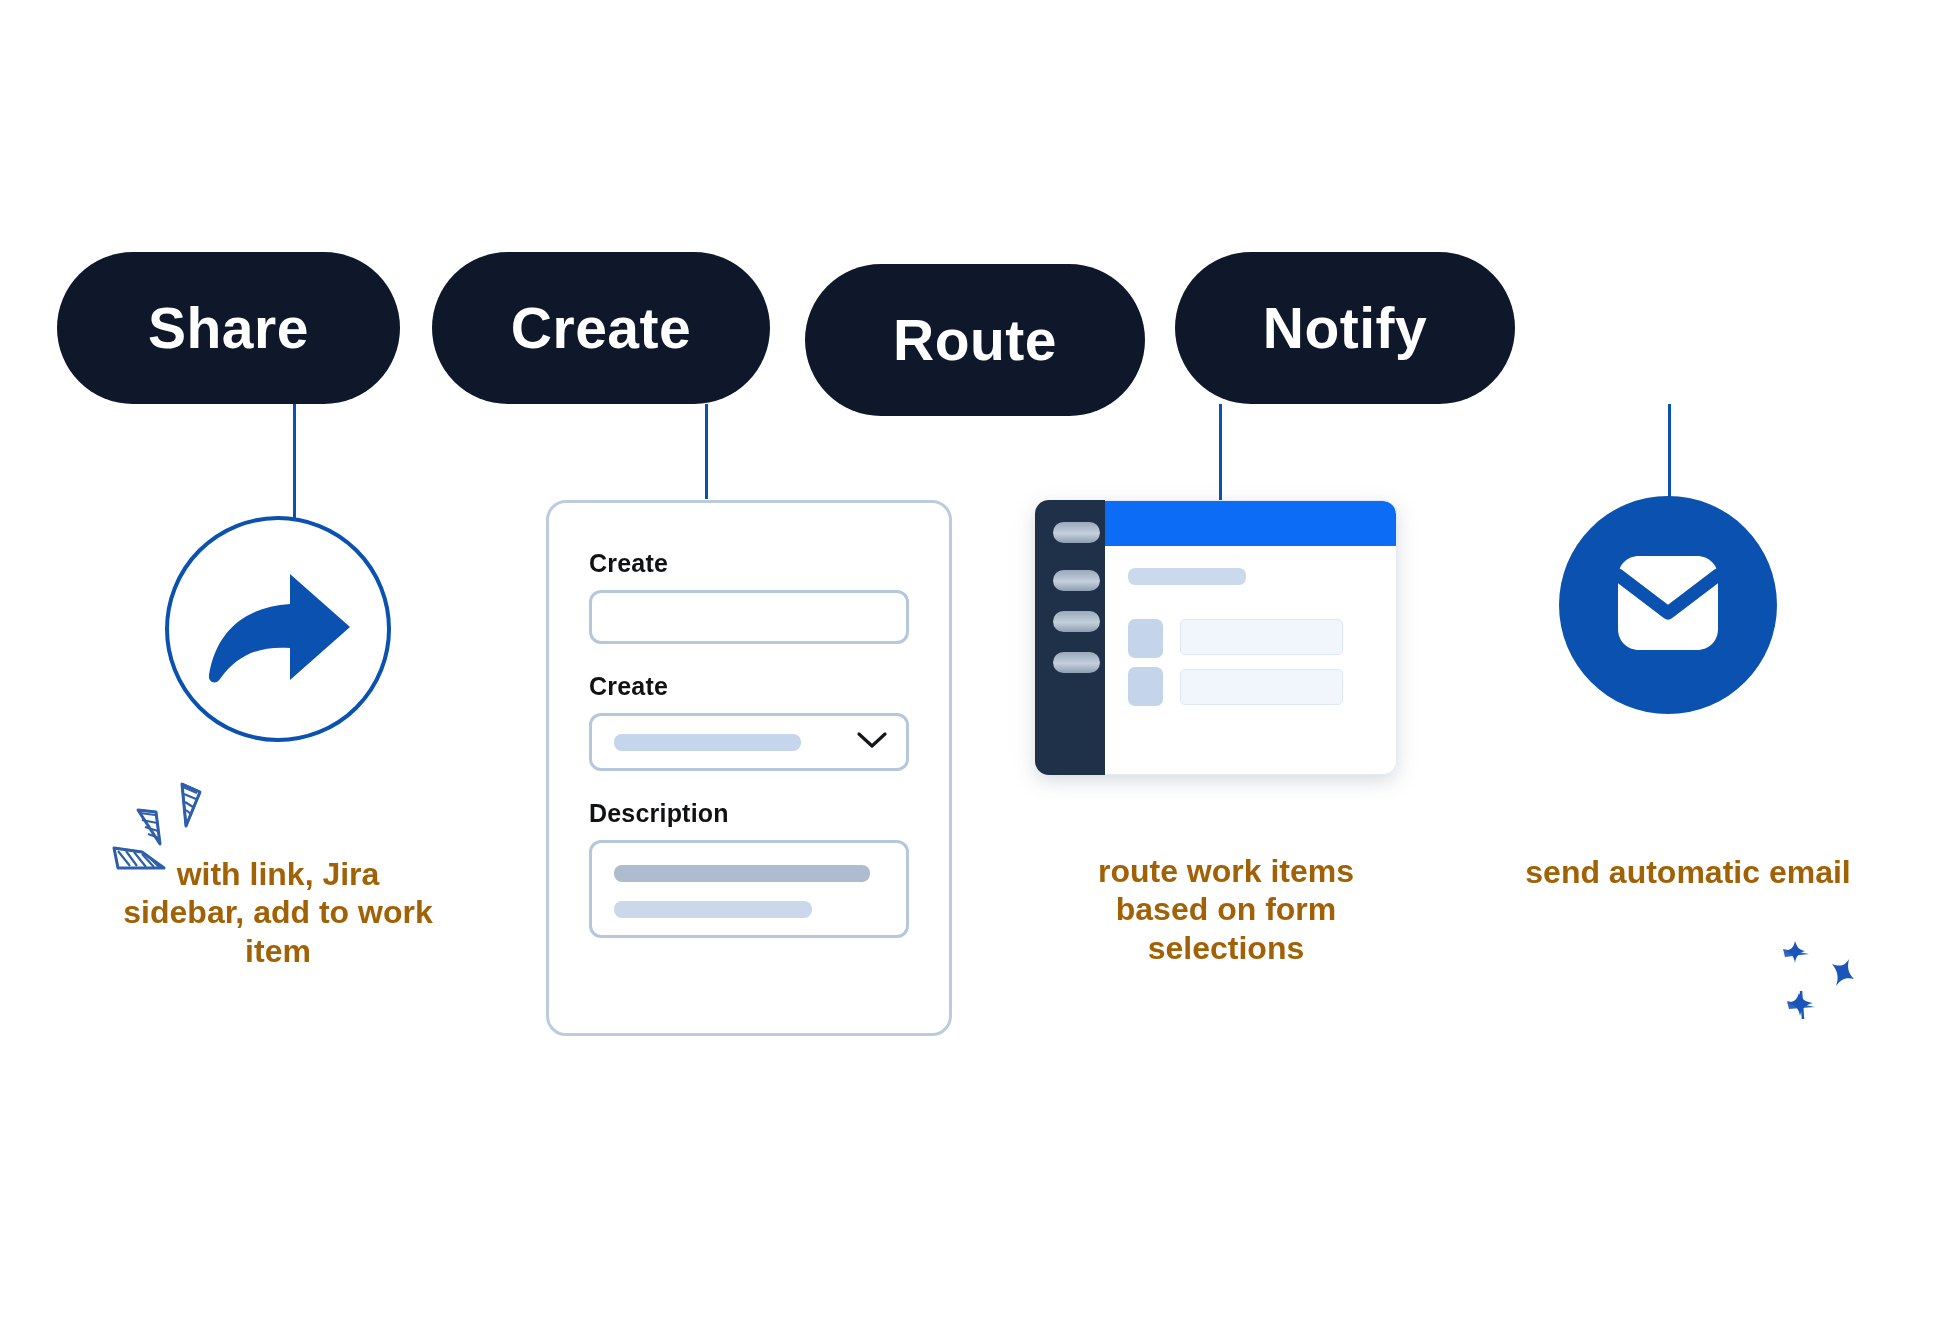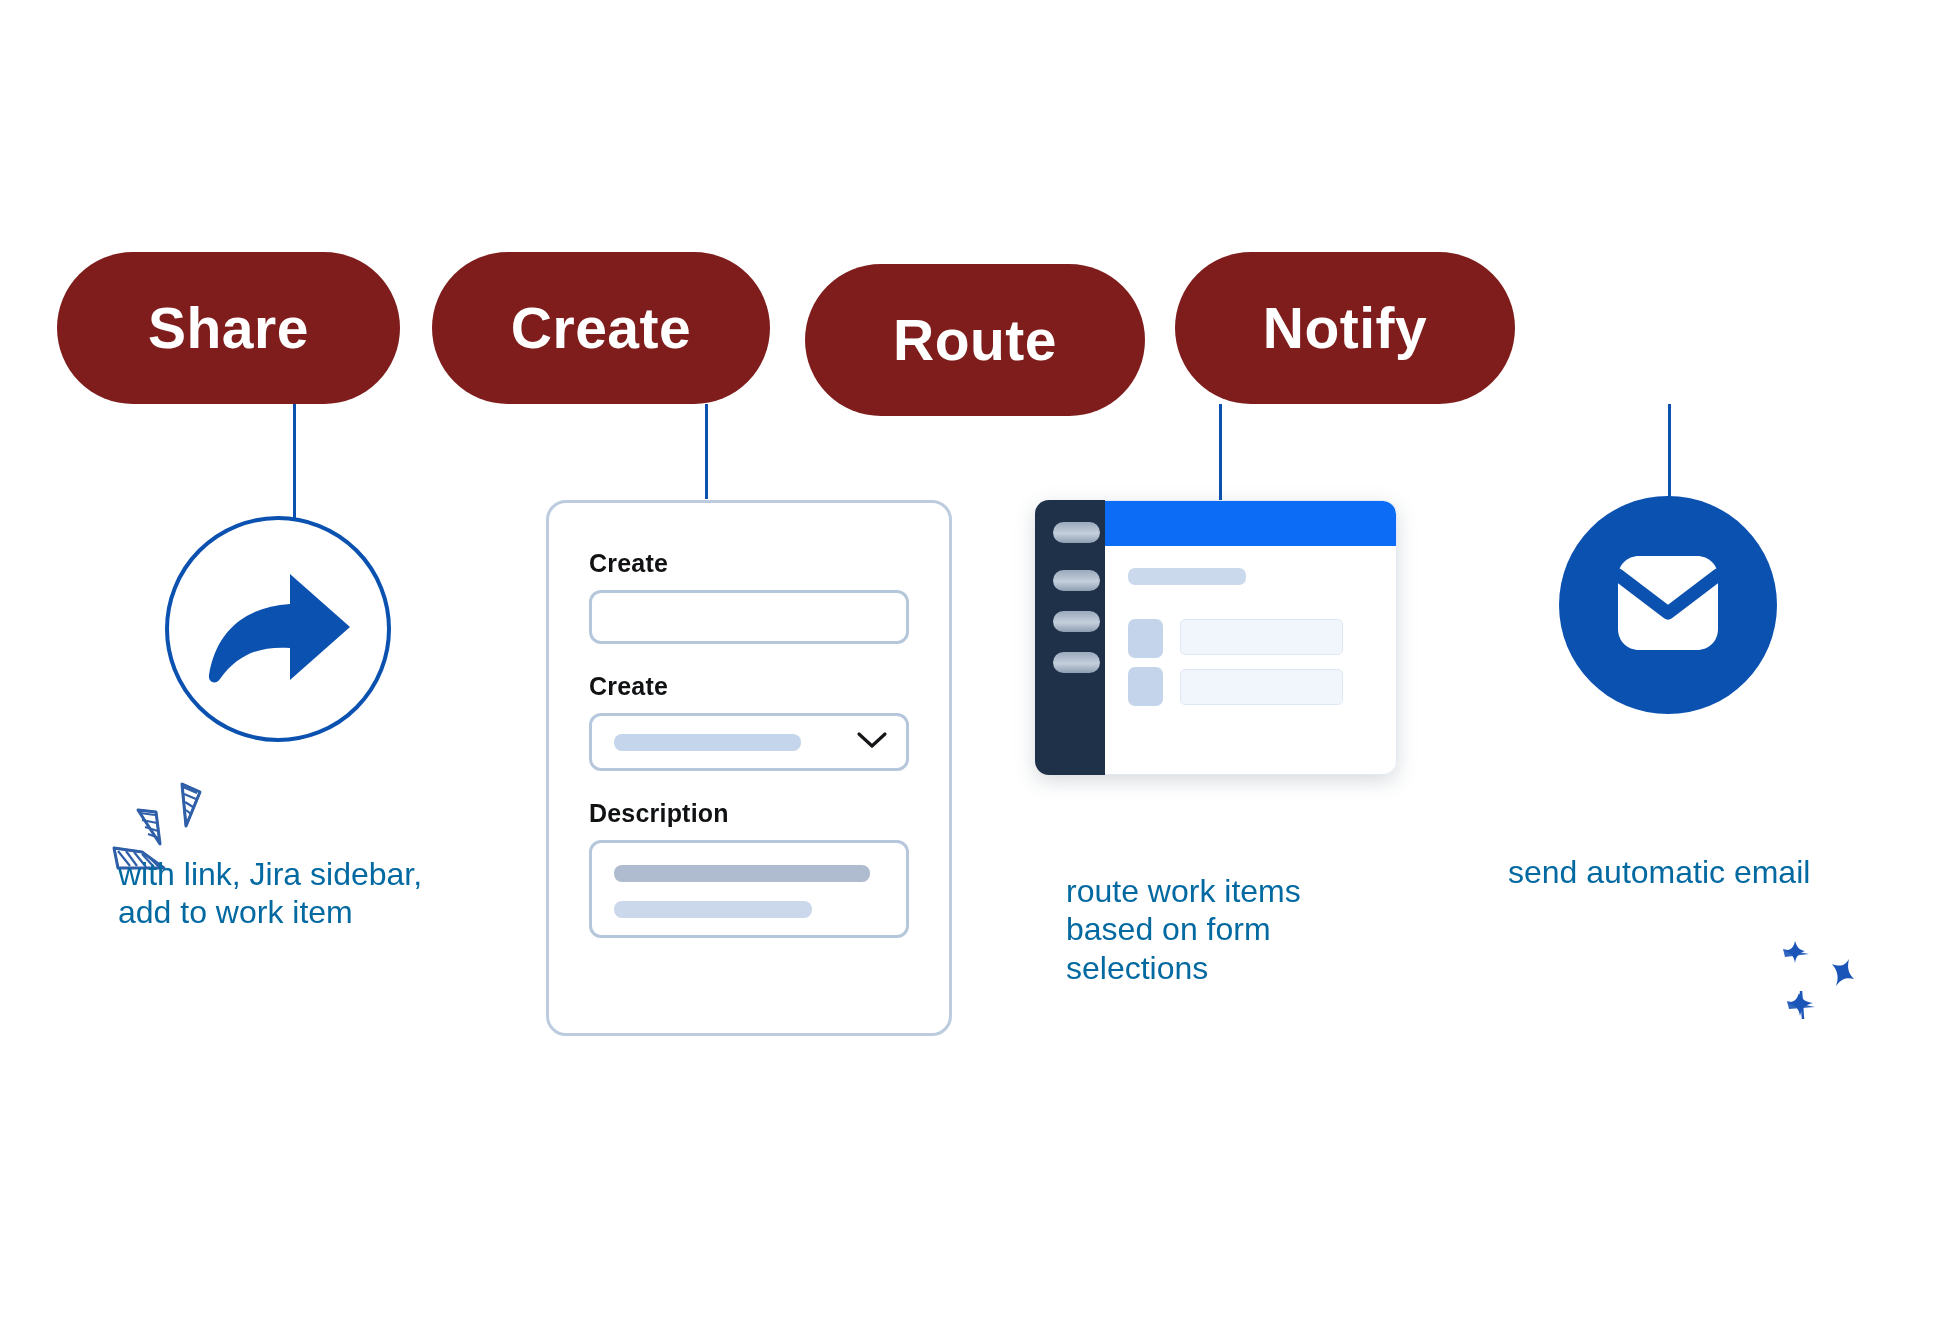--- a/index.html
+++ b/index.html
@@ -14,21 +14,21 @@
     overflow: hidden;
     font-family: "Liberation Sans", sans-serif;
     -webkit-font-smoothing: antialiased;
   }
 
   
   .pill {
     position: absolute;
     height: 152px;
     border-radius: 76px;
-    background: #7f1d1d;
+    background: #0f172a;
     display: flex;
     align-items: center;
     justify-content: center;
     color: #ffffff;
     font-size: 57px;
     font-weight: bold;
     letter-spacing: 0.5px;
     line-height: 1;
   }
   .pill-share  { left: 57px;   top: 252px; width: 343px; }
@@ -190,27 +190,28 @@
     align-items: center;
     justify-content: center;
   }
 
   
   .sparkles { position: absolute; left: 1775px; top: 935px; width: 110px; height: 100px; }
 
   
   .caption {
     position: absolute;
+    text-align: center;
     font-size: 32px;
     line-height: 1.2;
-    color: #0369a1;
-    font-weight: normal;
+    color: #a16207;
+    font-weight: bold;
   }
   .cap-share  { left: 118px;  top: 855px; width: 320px; }
-  .cap-route  { left: 1066px; top: 852px; width: 320px; margin-top: 20px; }
+  .cap-route  { left: 1066px; top: 852px; width: 320px; }
   .cap-notify { left: 1508px; top: 853px; width: 360px; }
 </style>
 </head>
 <body>
 
 <div class="pill pill-share">
   <span>Share</span>
 </div>
 <div class="pill pill-create">
   <span>Create</span>

